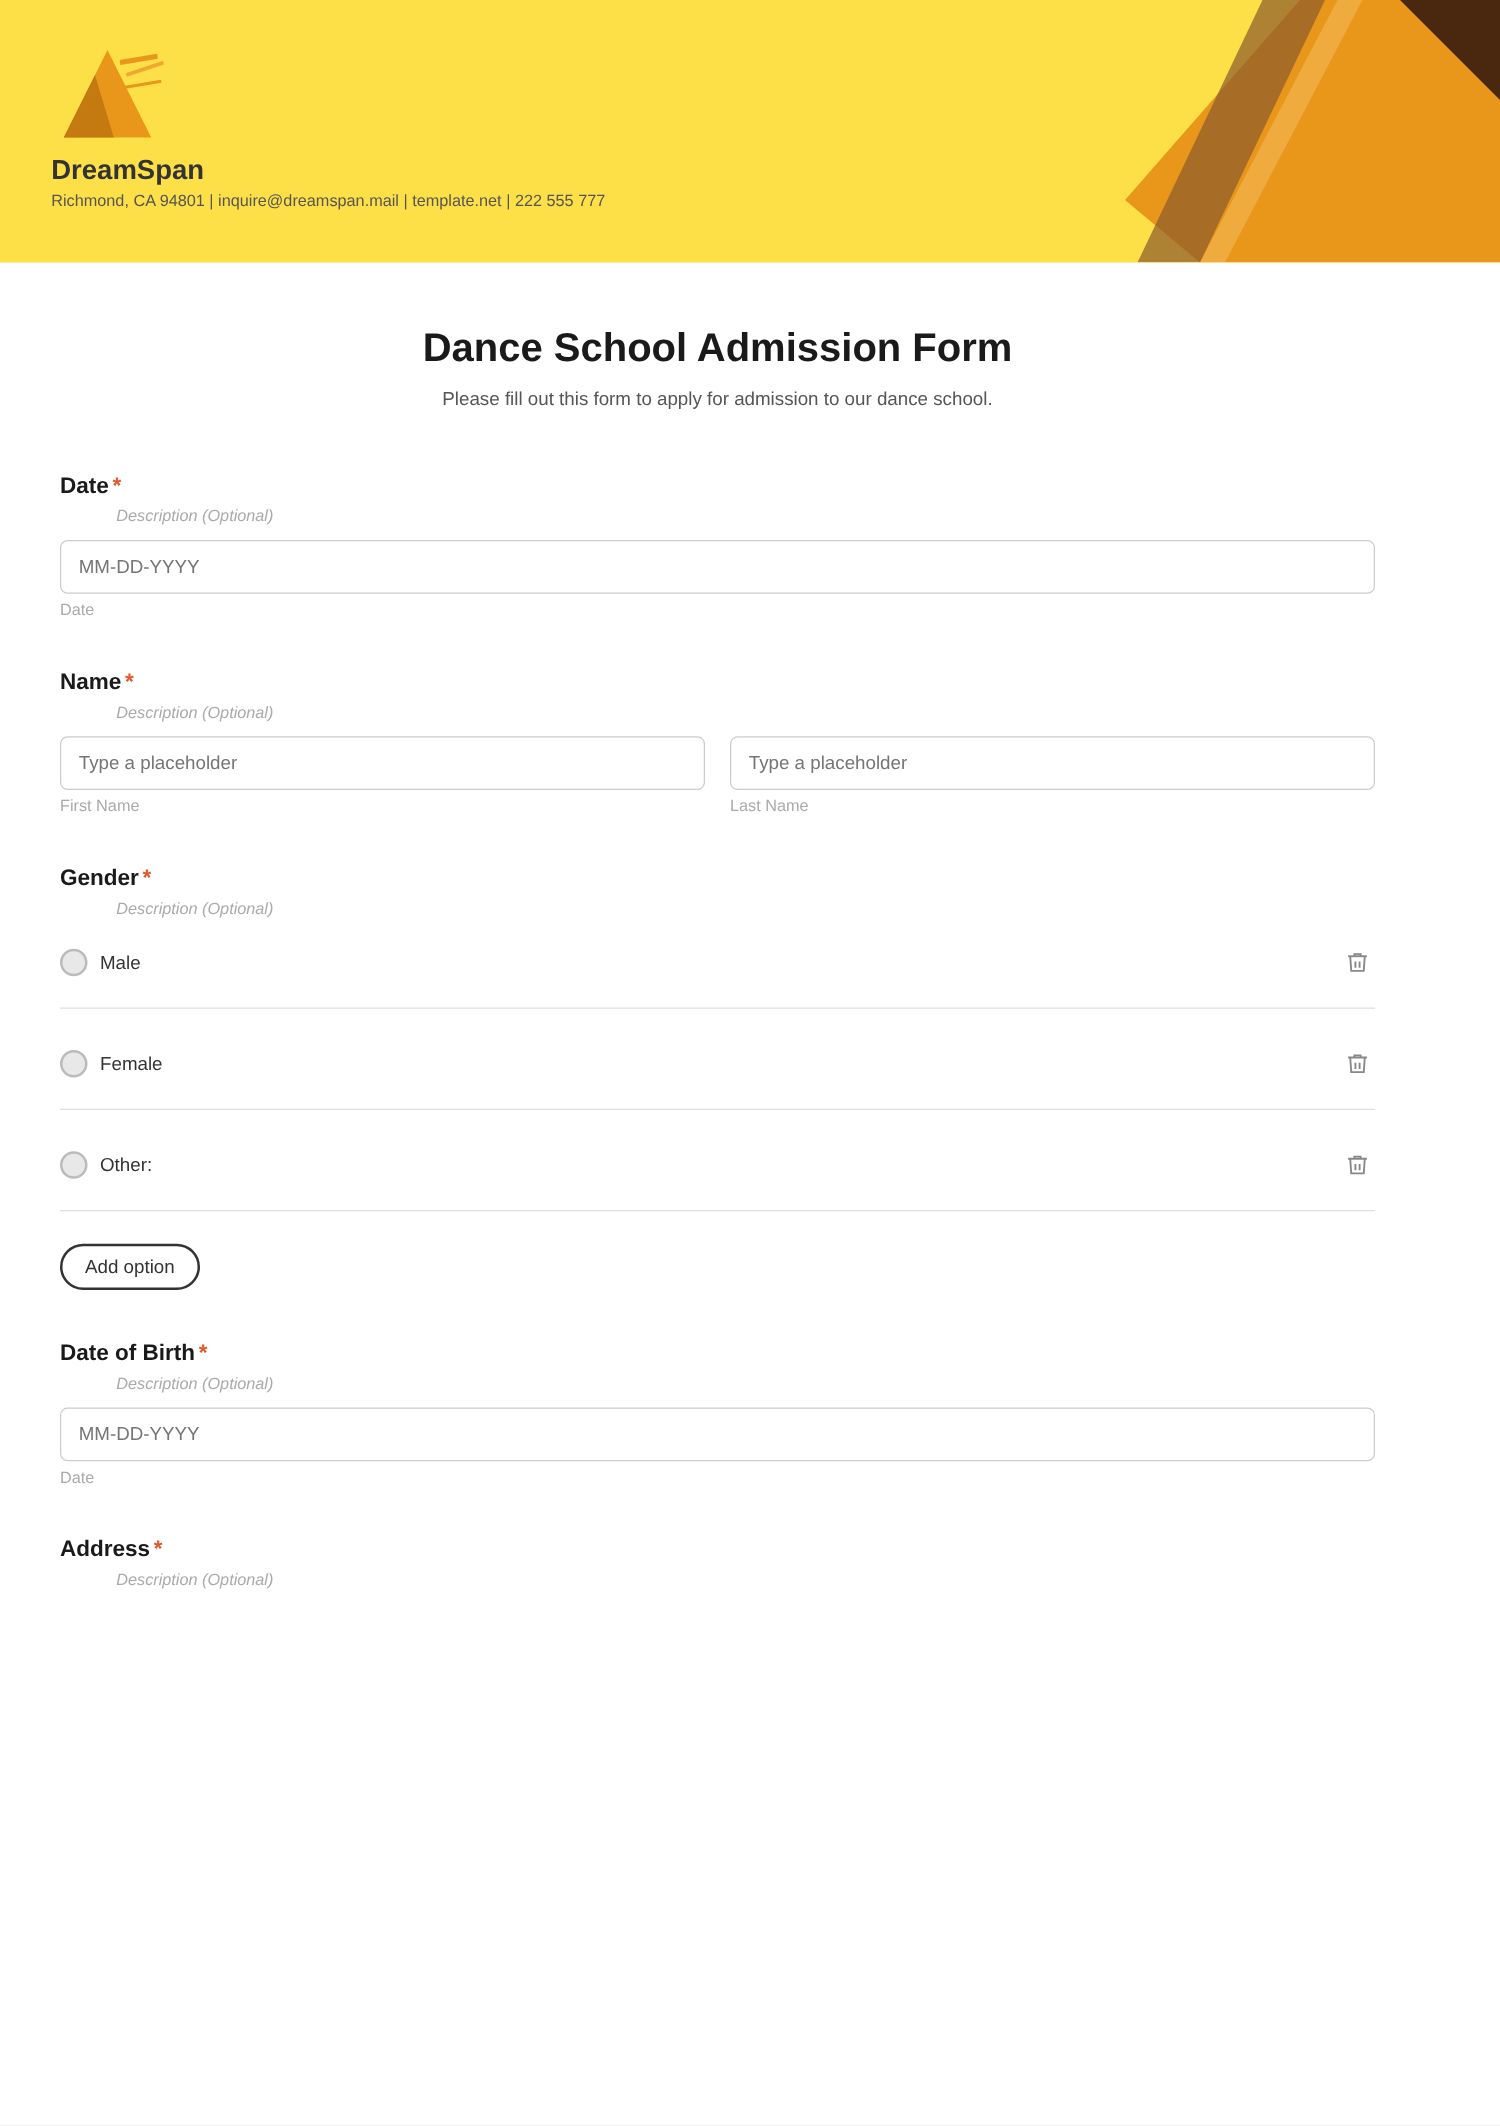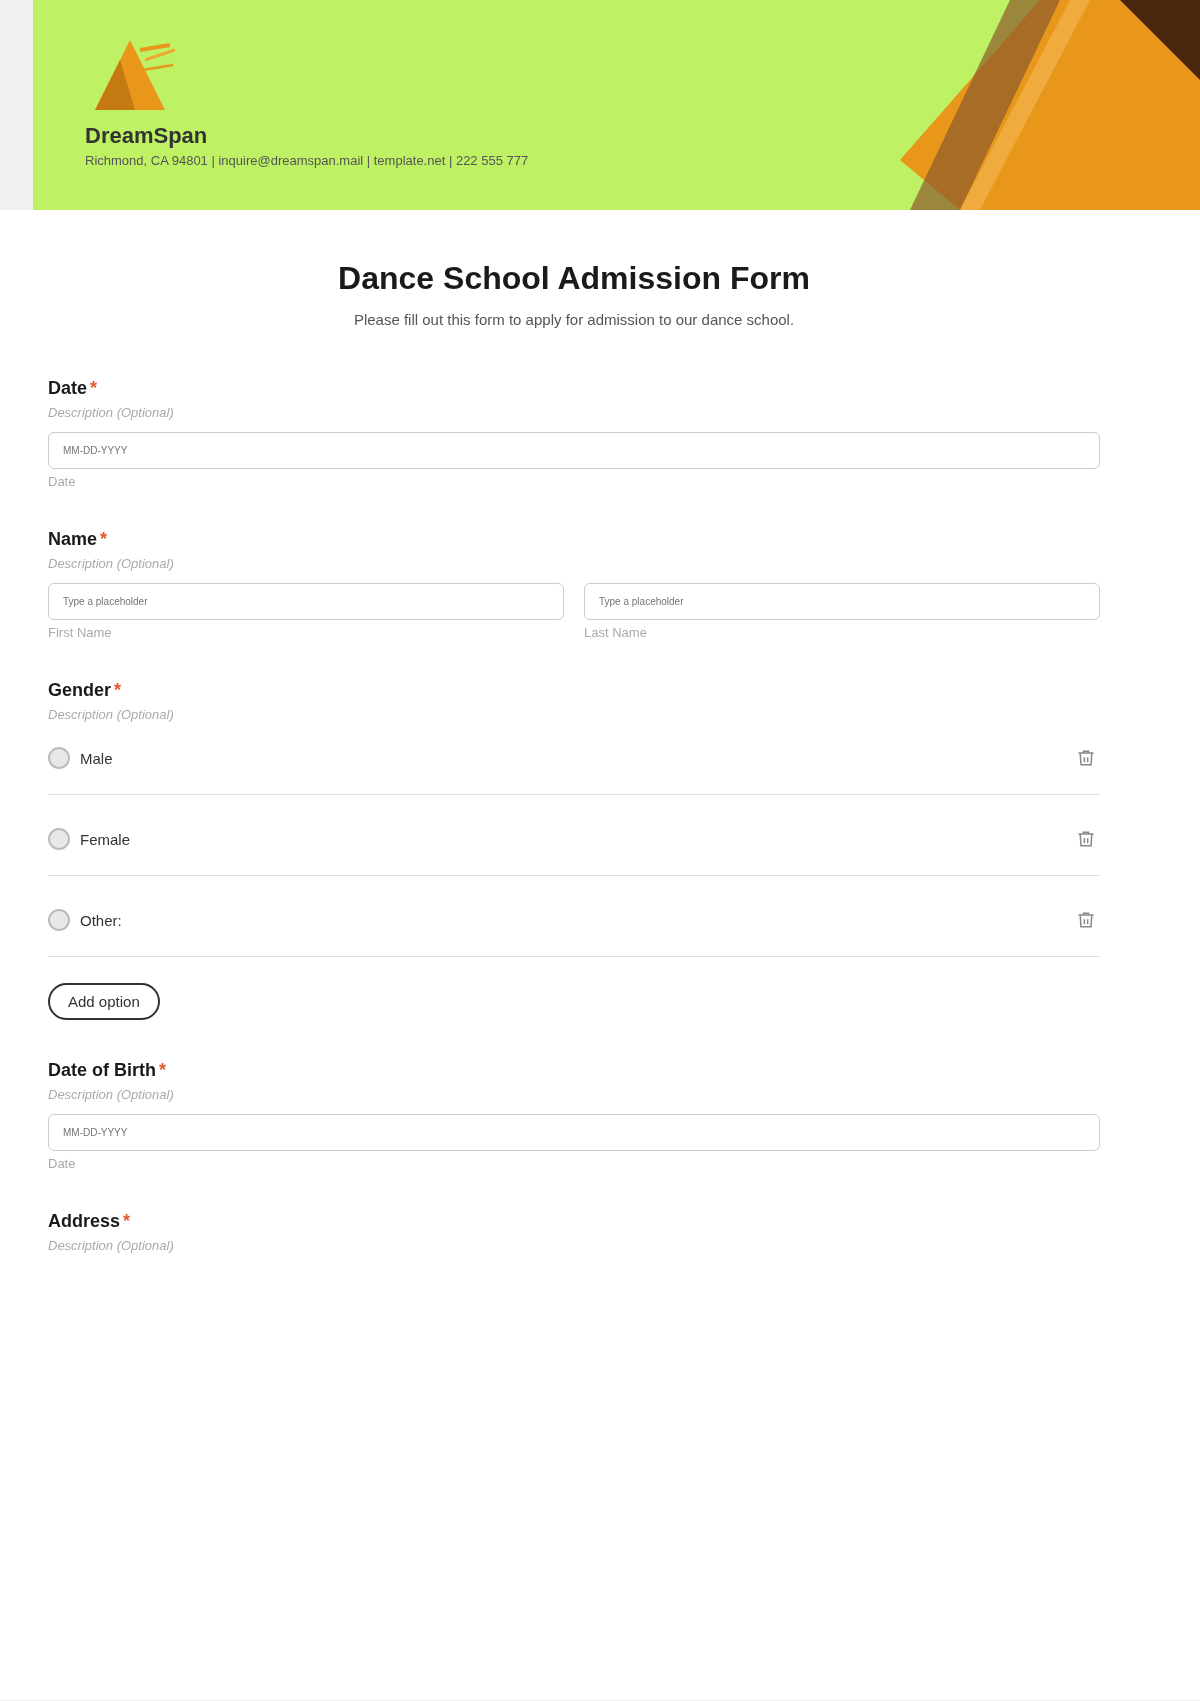--- a/index.html
+++ b/index.html
@@ -7,26 +7,25 @@
     body {
       font-family: Arial, sans-serif;
       background: #f0f0f0;
       color: #333;
       width: 1200px;
       min-height: 1701px;
     }
 
     
     .header {
-      background: #bef264;
+      background: #fde047;
       position: relative;
-      padding: 30px 60px 20px 52px;
+      padding: 30px 60px 20px 41px;
       overflow: hidden;
       min-height: 210px;
-      margin-left: 33px;
     }
 
     .header-logo-area {
       display: flex;
       flex-direction: column;
       align-items: flex-start;
     }
 
     .logo-icon {
       width: 90px;
@@ -94,28 +93,29 @@
     .required-star {
       color: #e05a2b;
       margin-left: 3px;
     }
 
     .section-description {
       font-size: 13px;
       color: #aaa;
       font-style: italic;
       margin-bottom: 12px;
+      margin-left: 45px;
     }
 
     .form-input {
       width: 100%;
       border: 1.5px solid #ccc;
       border-radius: 6px;
       padding: 12px 14px;
-      font-size: 10px;
+      font-size: 15px;
       color: #6d28d9;
       outline: none;
       background: #fff;
     }
 
     .field-sublabel {
       font-size: 13px;
       color: #aaa;
       margin-top: 5px;
     }

